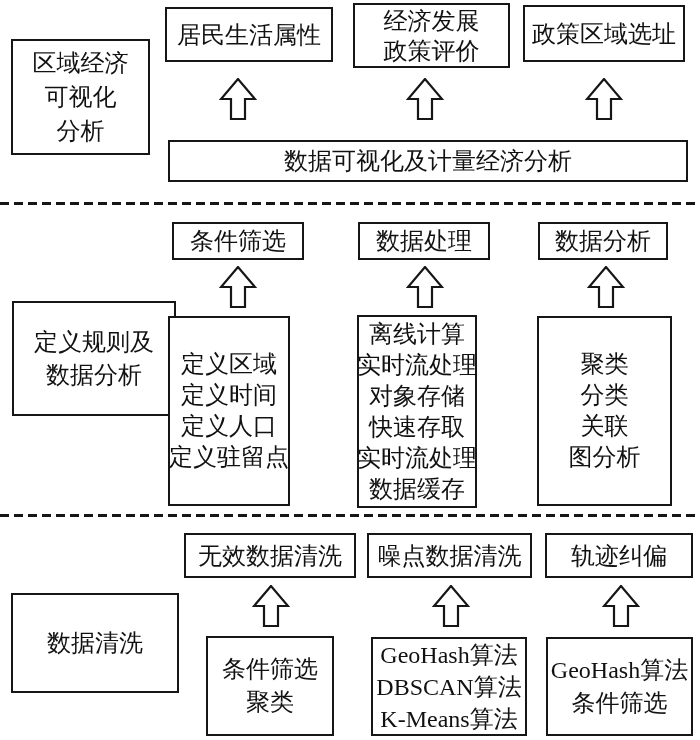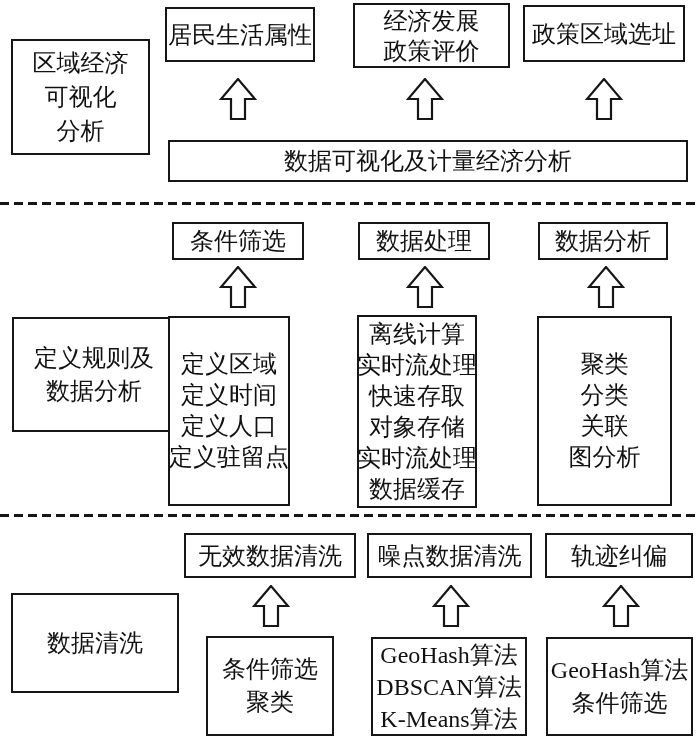--- a/index.html
+++ b/index.html
@@ -28,21 +28,21 @@
 <body>
 
 <div class="stage">
 
   <div class="box lh34" style="left:11px;top:39px;width:139px;height:116px">
     <div>区域经济</div>
     <div>可视化</div>
     <div>分析</div>
   </div>
 
-  <div class="box" style="left:165px;top:7px;width:150px;height:55px">
+  <div class="box" style="left:165px;top:7px;width:168px;height:55px">
     <div>居民生活属性</div>
   </div>
 
   <div class="box" style="left:523px;top:5px;width:162px;height:57px">
     <div>政策区域选址</div>
   </div>
 
   <div class="box lh30" style="left:353px;top:3px;width:157px;height:65px">
     <div>经济发展</div>
     <div>政策评价</div>
@@ -57,21 +57,21 @@
   <svg class="arrow" style="left:585px;top:78px" width="38" height="42" viewBox="0 0 38 42">
     <polygon points="19,1 2,21 12,21 12,41 26,41 26,21 36,21" fill="#ffffff" stroke="#161616" stroke-width="2.2" stroke-linejoin="miter"></polygon>
   </svg>
 
   <div class="box" style="left:168px;top:140px;width:520px;height:42px">
     <div>数据可视化及计量经济分析</div>
   </div>
 
   <div class="dash" style="top:202px"></div>
 
-  <div class="box lh33" style="left:12px;top:317px;width:164px;height:115px">
+  <div class="box lh33" style="left:12px;top:301px;width:164px;height:115px">
     <div>定义规则及</div>
     <div>数据分析</div>
   </div>
 
   <div class="box" style="left:172px;top:222px;width:132px;height:38px">
     <div>条件筛选</div>
   </div>
   <div class="box" style="left:358px;top:222px;width:132px;height:38px">
     <div>数据处理</div>
   </div>
@@ -92,22 +92,22 @@
   <div class="box lh31" style="left:168px;top:316px;width:122px;height:190px">
     <div>定义区域</div>
     <div>定义时间</div>
     <div>定义人口</div>
     <div>定义驻留点</div>
   </div>
 
   <div class="box lh31" style="left:357px;top:315px;width:120px;height:193px">
     <div>离线计算</div>
     <div>实时流处理</div>
+    <div>对象存储</div>
     <div>快速存取</div>
-    <div>对象存储</div>
     <div>实时流处理</div>
     <div>数据缓存</div>
   </div>
 
   <div class="box lh31" style="left:537px;top:316px;width:135px;height:190px">
     <div>聚类</div>
     <div>分类</div>
     <div>关联</div>
     <div>图分析</div>
   </div>

